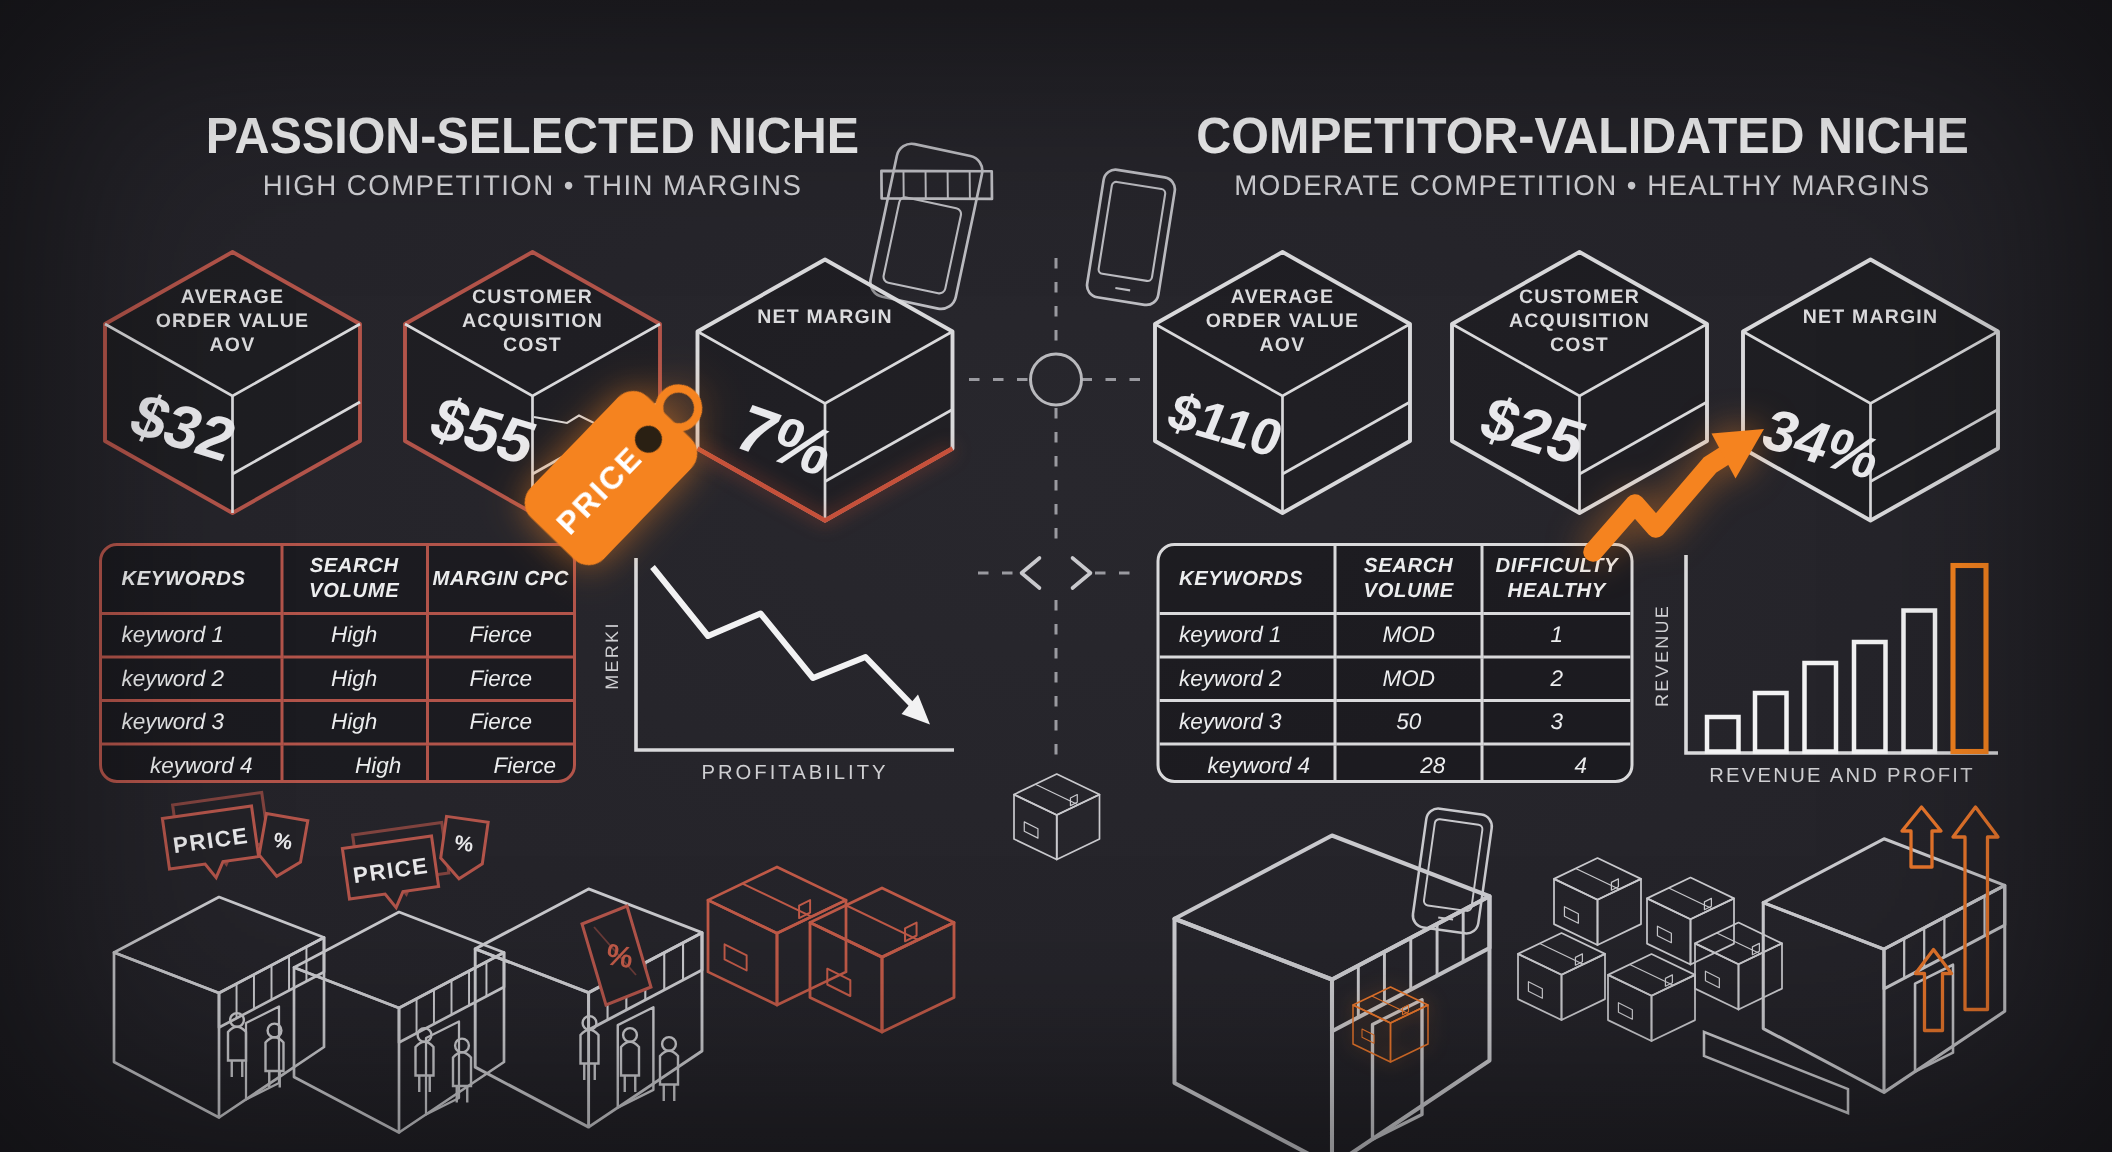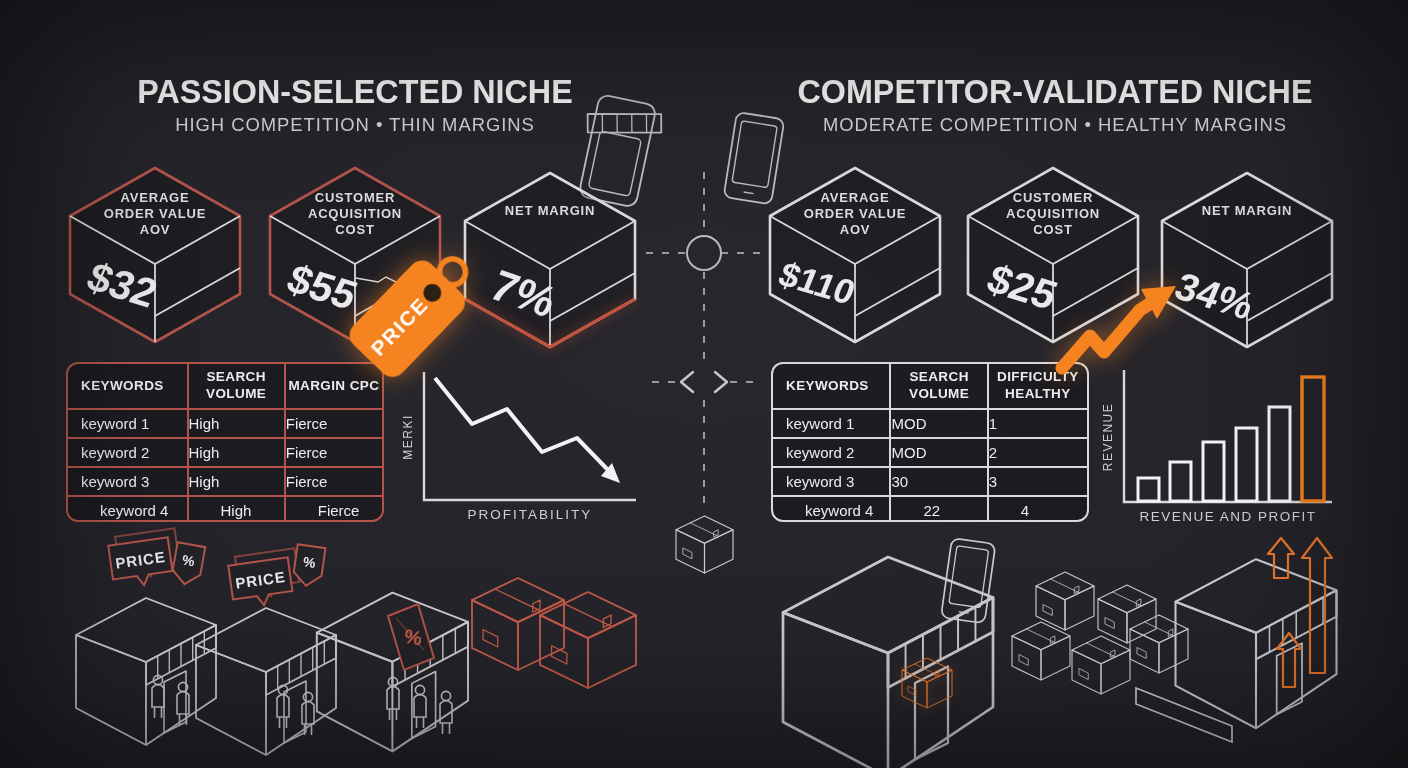--- a/index.html
+++ b/index.html
@@ -8,31 +8,31 @@
     font-family:"Liberation Sans", sans-serif;}
   svg{position:absolute;left:0;top:0;}
   .vignette{position:absolute;inset:0;pointer-events:none;z-index:6;
     box-shadow:inset 0 0 140px 30px rgba(0,0,0,.5);}
   .htitle{position:absolute;top:72px;width:640px;text-align:center;z-index:3;
     font-size:34px;font-weight:bold;color:#f3f3f4;letter-spacing:0;transform:scaleX(.95);}
   .hsub{position:absolute;top:114px;width:640px;text-align:center;z-index:3;
     font-size:19px;color:#cfcfd3;letter-spacing:1px;transform:scaleX(.97);}
   .t-left{left:35px;} .t-right{left:735px;}
   .tbl{position:absolute;top:362px;width:314px;height:156px;border-radius:12px;overflow:hidden;
-    z-index:2;background:rgba(12,12,15,.38);border:2px solid;}
+    z-index:2;background:rgba(12,12,15,.38);border:2px solid;font-style:italic;}
   .tbl-l{left:66px;border-color:#b2544a;}
   .tbl-r{left:771px;border-color:#d9d9db;}
   .tbl table{width:100%;height:100%;border-collapse:collapse;table-layout:fixed;}
   .tbl th,.tbl td{color:#ecedee;border-right:2px solid;border-bottom:2px solid;padding:0;}
   .tbl-l th,.tbl-l td{border-color:#b2544a;}
   .tbl-r th,.tbl-r td{border-color:#d9d9db;}
   .tbl th:last-child,.tbl td:last-child{border-right:none;}
   .tbl tr:last-child td{border-bottom:none;padding-left:32px;}
   .tbl th{height:44px;font-size:13.5px;font-weight:bold;letter-spacing:.4px;line-height:1.25;}
-  .tbl td{height:27px;font-size:15px;}
+  .tbl td{height:27px;font-size:15px;text-align:center;}
   .tbl th.c1,.tbl td.c1{text-align:left;padding-left:13px;}
   .glow-orange{filter:drop-shadow(0 0 12px rgba(246,133,38,.55));}
   .glow-red{filter:drop-shadow(0 0 6px rgba(219,84,50,.65));}
   text{font-family:"Liberation Sans", sans-serif;}
 </style>
 </head>
 <body>
 
 <div class="canvas">
 
@@ -292,26 +292,26 @@
             <td>MOD</td>
             <td>1</td>
     </tr>
     <tr>
       <td class="c1">keyword 2</td>
             <td>MOD</td>
             <td>2</td>
     </tr>
     <tr>
       <td class="c1">keyword 3</td>
-            <td>30</td>
+            <td>50</td>
             <td>3</td>
     </tr>
     <tr>
       <td class="c1">keyword 4</td>
-            <td>22</td>
+            <td>28</td>
             <td>4</td>
     </tr>
   </tbody>
       </table>
 </div>
 
 <svg width="1408" height="768" viewBox="0 0 1408 768" fill="none" style="z-index:4;pointer-events:none;">
   <g class="glow-orange" transform="translate(408,318) rotate(44)">
     <circle cx="0" cy="-64" r="13" stroke="#f5831f" stroke-width="5.5"></circle>
     <rect x="-34" y="-55" width="68" height="112" rx="14" fill="#f5831f"></rect>

